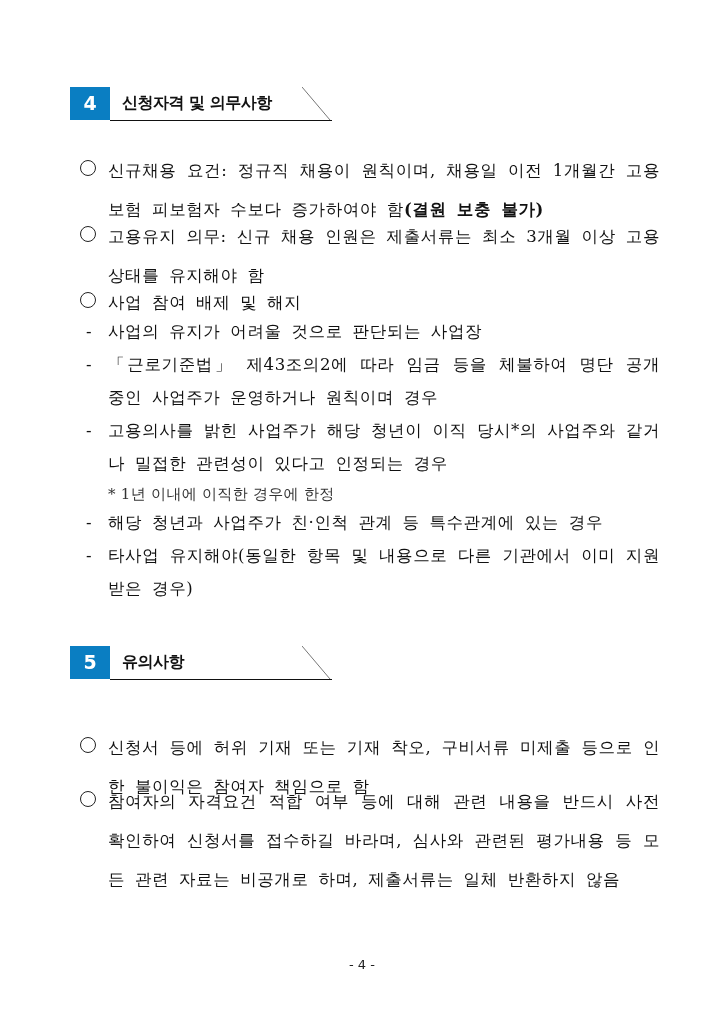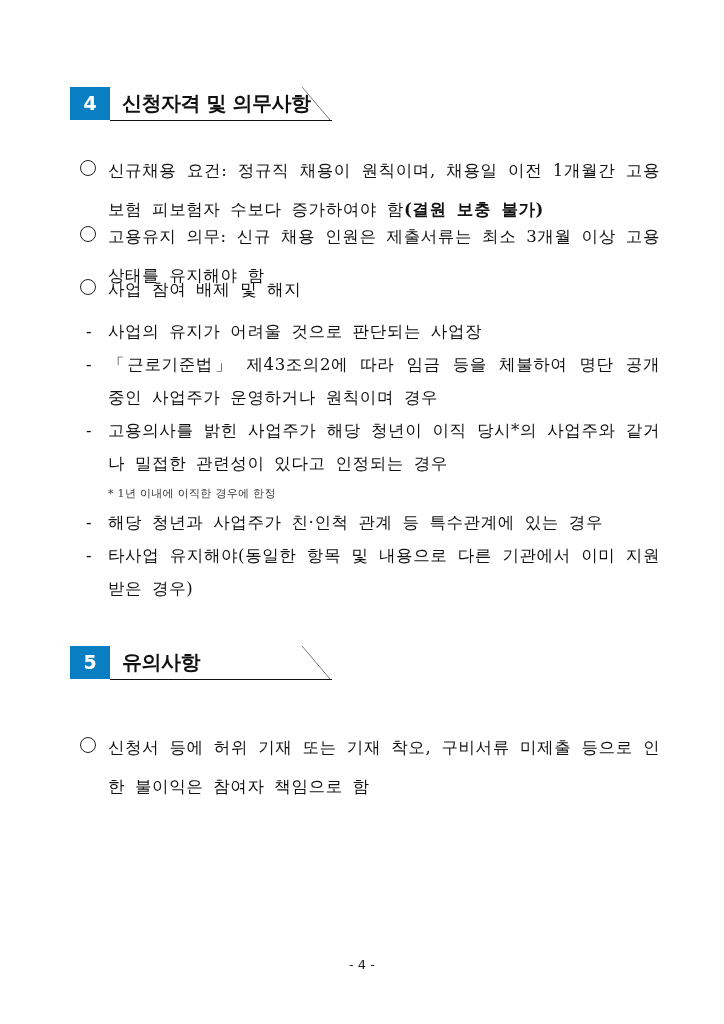--- a/index.html
+++ b/index.html
@@ -5,35 +5,35 @@
     html, body { margin: 0; padding: 0; background: #ffffff; }
     body { width: 724px; height: 1024px; position: relative; overflow: hidden;
            font-family: "DejaVu Serif", "Liberation Serif", serif; color: #111; }
     .page { position: absolute; left: 0; top: 0; width: 724px; height: 1024px; }
 
     .section-header { position: absolute; left: 70px; height: 34px; width: 262px; }
     .section-header .num-box { position: absolute; left: 0; top: 0; width: 40px; height: 33px;
         background: #0a7ec2; color: #fff; font-family: "DejaVu Sans", "Liberation Sans", sans-serif;
         font-weight: bold; font-size: 19px; line-height: 33px; text-align: center; }
     .section-header .title { position: absolute; left: 52px; top: 1px; font-family: "DejaVu Sans", "Liberation Sans", sans-serif;
-        font-weight: bold; font-size: 20px; line-height: 30px; color: #111; letter-spacing: -0.5px; }
+        font-weight: bold; font-size: 16px; line-height: 30px; color: #111; letter-spacing: -0.5px; }
     .section-header .underline { position: absolute; left: 40px; right: 0; bottom: 0; height: 1.5px; background: #111; }
     .section-header .diag { position: absolute; right: 0; top: 0; width: 30px; height: 34px; }
 
     .para { position: absolute; left: 80px; width: 580px; font-size: 16.5px; line-height: 39px;
             text-align: justify; text-align-last: left; letter-spacing: 0.6px; word-spacing: 4px; }
     .para .bullet { position: absolute; left: 0; top: 0; width: 20px; }
     .para .text { display: block; padding-left: 28px; }
     .circle-bullet { display: inline-block; width: 14px; height: 14px; border: 1.3px solid #222;
         border-radius: 50%; margin-top: 9px; }
     .dash-item { position: absolute; left: 86px; width: 574px; font-size: 16.5px; line-height: 33px;
         text-align: justify; text-align-last: left; letter-spacing: 0.6px; word-spacing: 4px; }
     .dash-item .dash { position: absolute; left: 0; top: 0; }
     .dash-item .text { display: block; padding-left: 22px; }
-    .note { position: absolute; left: 108px; font-size: 11px; line-height: 14px; color: #333; letter-spacing: 0.3px; }
+    .note { position: absolute; left: 108px; font-size: 15px; line-height: 14px; color: #333; letter-spacing: 0.3px; }
     .bold { font-weight: bold; }
     .page-number { position: absolute; left: 0; width: 724px; text-align: center; top: 957px;
         font-family: "DejaVu Sans", "Liberation Sans", sans-serif; font-size: 13px; color: #222; }
   </style>
 </head>
 <body>
 
 <div class="page">
 
   <div class="section-header" style="top:87px;">
@@ -48,21 +48,21 @@
   <div class="para" style="top:151px;">
     <span class="bullet"><span class="circle-bullet"></span></span>
     <span class="text"><span>신규채용 요건: 정규직 채용이 원칙이며, 채용일 이전 1개월간 고용보험 피보험자 수보다 증가하여야 함</span><span class="bold">(결원 보충 불가)</span></span>
   </div>
 
   <div class="para" style="top:217px;">
     <span class="bullet"><span class="circle-bullet"></span></span>
     <span class="text">고용유지 의무: 신규 채용 인원은 제출서류는 최소 3개월 이상 고용 상태를 유지해야 함</span>
   </div>
 
-  <div class="para" style="top:270px;">
+  <div class="para" style="top:283px;">
     <span class="bullet"><span class="circle-bullet"></span></span>
     <span class="text">사업 참여 배제 및 해지</span>
   </div>
 
   <div class="dash-item" style="top:315px;">
     <span class="dash">-</span>
     <span class="text">사업의 유지가 어려울 것으로 판단되는 사업장</span>
   </div>
 
   <div class="dash-item" style="top:348px;">
@@ -94,15 +94,19 @@
     <svg class="diag" viewBox="0 0 30 34">
       <line x1="0" y1="0" x2="28" y2="33" stroke="#777" stroke-width="1"></line>
     </svg>
   </div>
 
   <div class="para" style="top:716px;margin-top:12px;">
     <span class="bullet"><span class="circle-bullet"></span></span>
     <span class="text">신청서 등에 허위 기재 또는 기재 착오, 구비서류 미제출 등으로 인한 불이익은 참여자 책임으로 함</span>
   </div>
 
+  <div class="para" style="top:782px;">
+    <span class="bullet"><span class="circle-bullet"></span></span>
+    <span class="text">참여자의 자격요건 적합 여부 등에 대해 관련 내용을 반드시 사전 확인하여 신청서를 접수하길 바라며, 심사와 관련된 평가내용 등 모든 관련 자료는 비공개로 하며, 제출서류는 일체 반환하지 않음</span>
+  </div>
 
   <div class="page-number">- 4 -</div>
 </div>
 
 </body></html>

